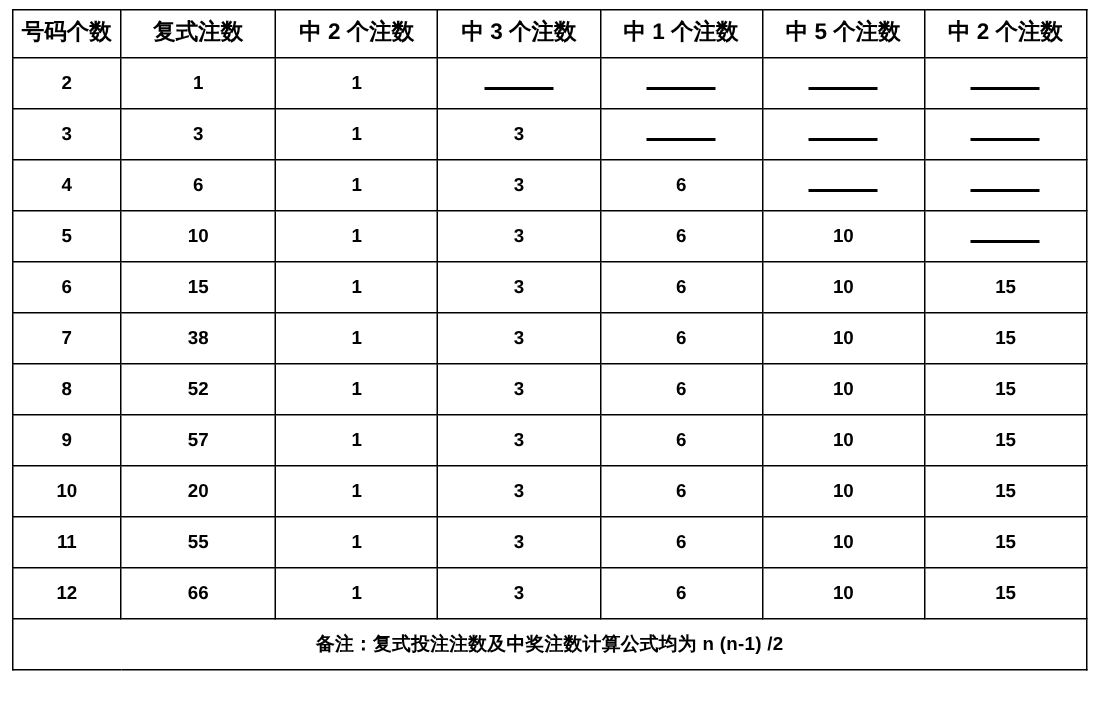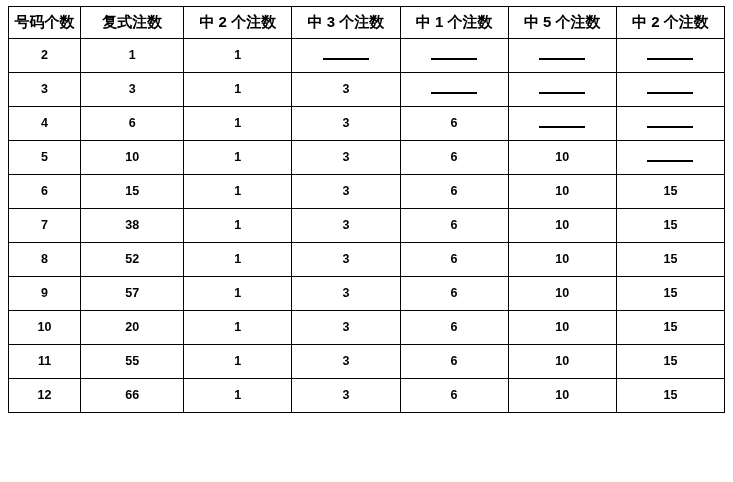--- a/index.html
+++ b/index.html
@@ -181,15 +181,18 @@
       </tr>
       <tr>
         <td>12</td>
         <td>66</td>
         <td>1</td>
         <td>3</td>
         <td>6</td>
         <td>10</td>
         <td>15</td>
       </tr>
+      <tr class="note-row">
+        <td colspan="7">备注：复式投注注数及中奖注数计算公式均为 n (n-1) /2</td>
+      </tr>
     </tbody>
   </table>
 </div>
 
 </body></html>

